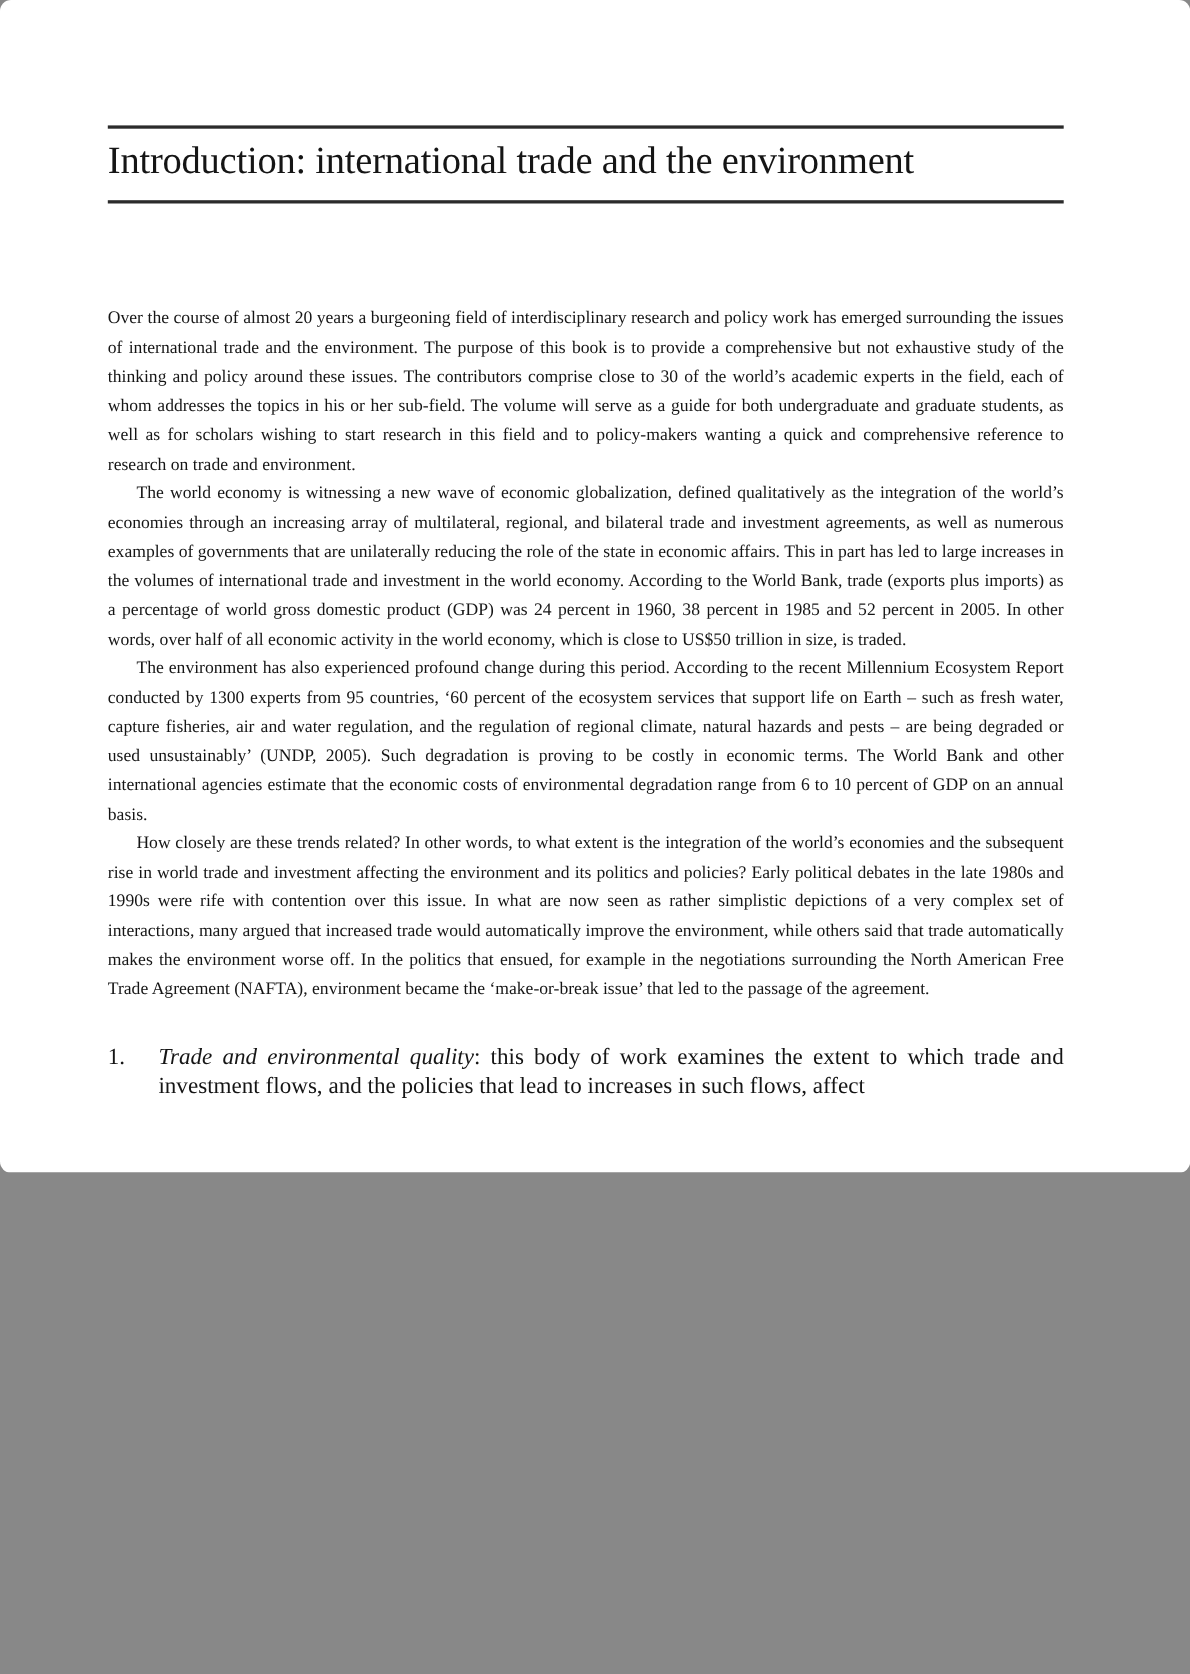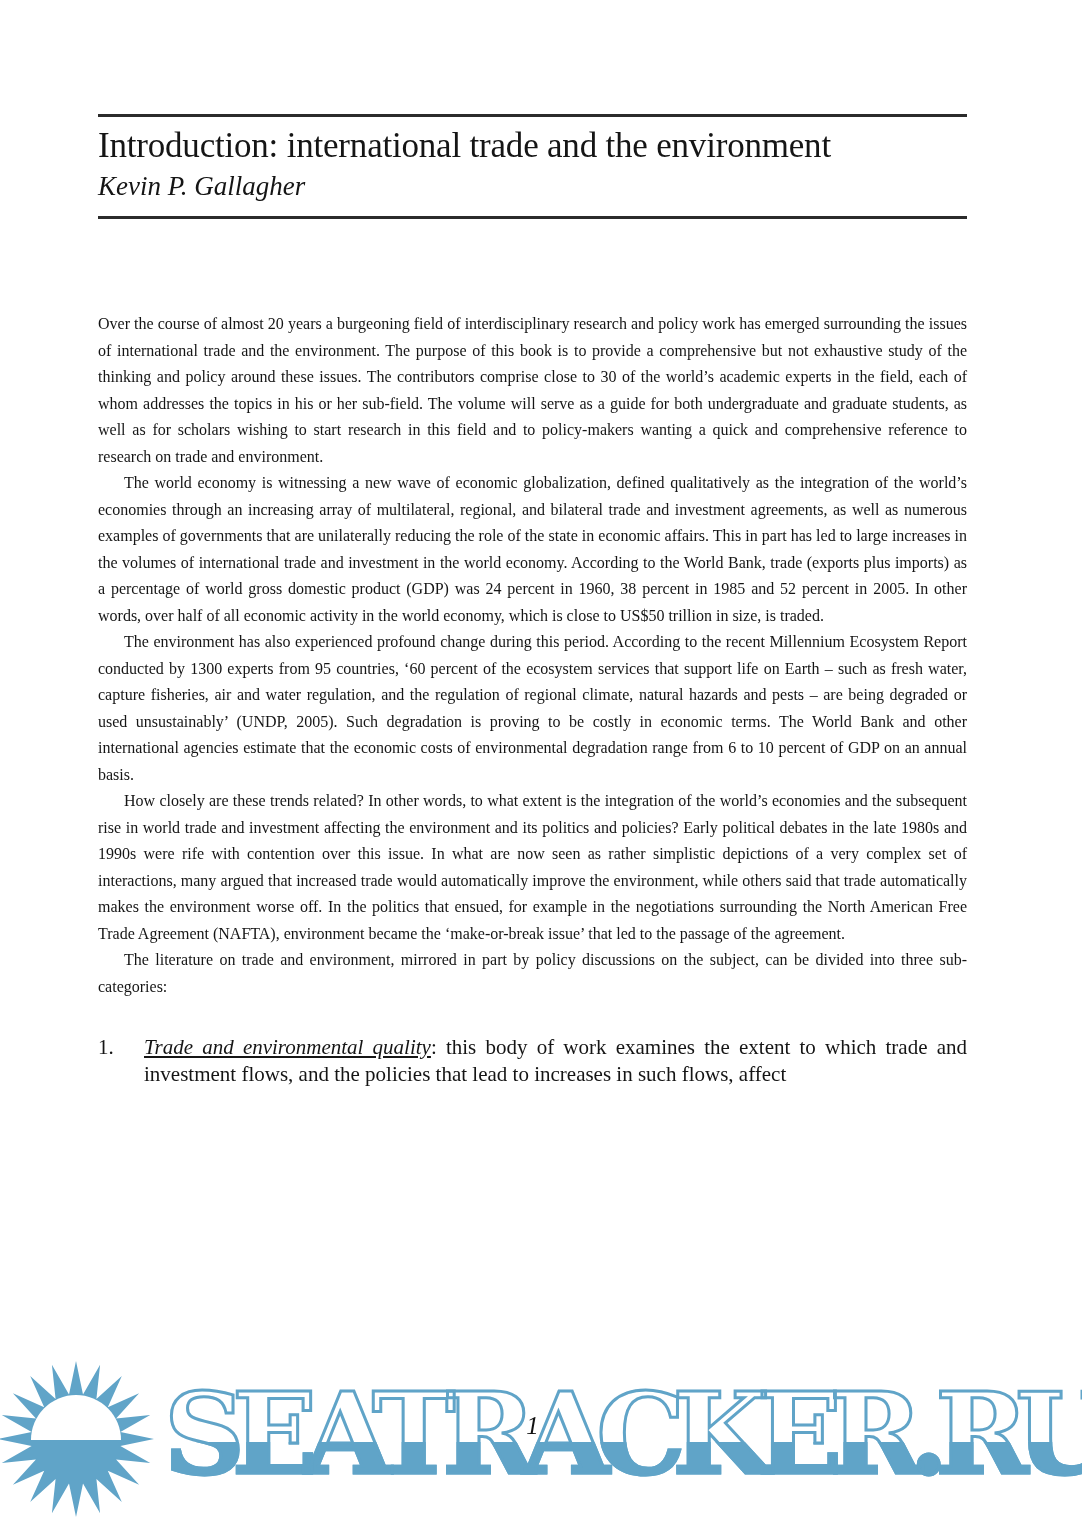--- a/index.html
+++ b/index.html
@@ -1,22 +1,23 @@
 <!DOCTYPE html>
 <html><head>
 <meta charset="utf-8">
 <style>
   html,body{margin:0;padding:0;background:#888;}
   .page{
     position:relative;
-    width:1082px;height:1522px;
+    width:1082px;height:1066px;
     background:#ffffff;
     overflow:hidden;
     font-family:"Liberation Serif", serif;
     color:#151515;
+    border-radius:10px;
   }
   .content{
     position:absolute;left:98px;top:0;width:869px;z-index:3;
   }
   .rule{border:none;border-top:3px solid #2b2b2b;margin:0;}
   .rule-top{margin-top:114px;}
   .rule-bottom{margin-top:13px;}
   h1.title{
     font-size:35px;font-weight:normal;line-height:46px;
     margin:6px 0 0 0;letter-spacing:-0.2px;
@@ -31,21 +32,21 @@
   }
   .body-text p.indent{text-indent:26px;}
   .numbered-list{margin-top:34px;}
   .list-item{
     position:relative;padding-left:46px;
     font-size:21px;line-height:27px;text-align:justify;
   }
   .list-item .num{
     position:absolute;left:0;top:0;font-style:normal;
   }
-  .list-item .lead{font-style:italic;text-decoration:underline;}
+  .list-item .lead{font-style:italic;}
   .page-number{
     position:absolute;left:98px;width:869px;top:1412px;z-index:4;
     text-align:center;font-style:italic;font-size:25px;color:#111;
   }
   .watermark-sun{
     position:absolute;left:-4px;top:1357px;width:160px;height:164px;z-index:1;
   }
   .watermark-text{
     position:absolute;left:164px;top:1378px;z-index:2;
     font-family:"DejaVu Serif", serif;font-weight:bold;
@@ -58,29 +59,27 @@
   }
 </style>
 </head>
 <body>
 
 <div class="page">
 
   <div class="content">
     <hr class="rule rule-top">
     <h1 class="title">Introduction: international trade and the environment</h1>
-    <div class="author">Kevin P. Gallagher</div>
     <hr class="rule rule-bottom">
 
     <div class="body-text">
       <p>Over the course of almost 20 years a burgeoning field of interdisciplinary research and policy work has emerged surrounding the issues of international trade and the environment. The purpose of this book is to provide a comprehensive but not exhaustive study of the thinking and policy around these issues. The contributors comprise close to 30 of the world’s academic experts in the field, each of whom addresses the topics in his or her sub-field. The volume will serve as a guide for both undergraduate and graduate students, as well as for scholars wishing to start research in this field and to policy-makers wanting a quick and comprehensive reference to research on trade and environment.</p>
       <p class="indent">The world economy is witnessing a new wave of economic globalization, defined qualitatively as the integration of the world’s economies through an increasing array of multilateral, regional, and bilateral trade and investment agreements, as well as numerous examples of governments that are unilaterally reducing the role of the state in economic affairs. This in part has led to large increases in the volumes of international trade and investment in the world economy. According to the World Bank, trade (exports plus imports) as a percentage of world gross domestic product (GDP) was 24 percent in 1960, 38 percent in 1985 and 52 percent in 2005. In other words, over half of all economic activity in the world economy, which is close to US$50 trillion in size, is traded.</p>
       <p class="indent">The environment has also experienced profound change during this period. According to the recent Millennium Ecosystem Report conducted by 1300 experts from 95 countries, ‘60 percent of the ecosystem services that support life on Earth – such as fresh water, capture fisheries, air and water regulation, and the regulation of regional climate, natural hazards and pests – are being degraded or used unsustainably’ (UNDP, 2005). Such degradation is proving to be costly in economic terms. The World Bank and other international agencies estimate that the economic costs of environmental degradation range from 6 to 10 percent of GDP on an annual basis.</p>
       <p class="indent">How closely are these trends related? In other words, to what extent is the integration of the world’s economies and the subsequent rise in world trade and investment affecting the environment and its politics and policies? Early political debates in the late 1980s and 1990s were rife with contention over this issue. In what are now seen as rather simplistic depictions of a very complex set of interactions, many argued that increased trade would automatically improve the environment, while others said that trade automatically makes the environment worse off. In the politics that ensued, for example in the negotiations surrounding the North American Free Trade Agreement (NAFTA), environment became the ‘make-or-break issue’ that led to the passage of the agreement.</p>
-      <p class="indent">The literature on trade and environment, mirrored in part by policy discussions on the subject, can be divided into three sub-categories:</p>
     </div>
 
     <div class="numbered-list">
       <div class="list-item">
         <span class="num">1.</span><span class="lead">Trade and environmental quality</span><span>: this body of work examines the extent to which trade and investment flows, and the policies that lead to increases in such flows, affect</span>
       </div>
     </div>
   </div>
 
   <div class="page-number">1</div>

